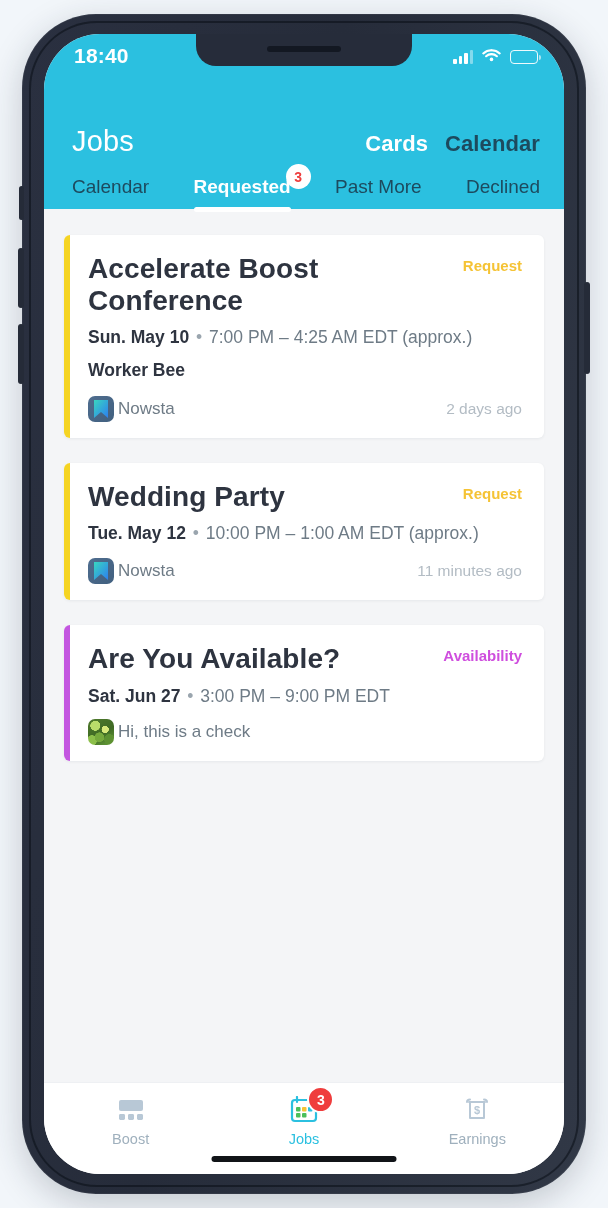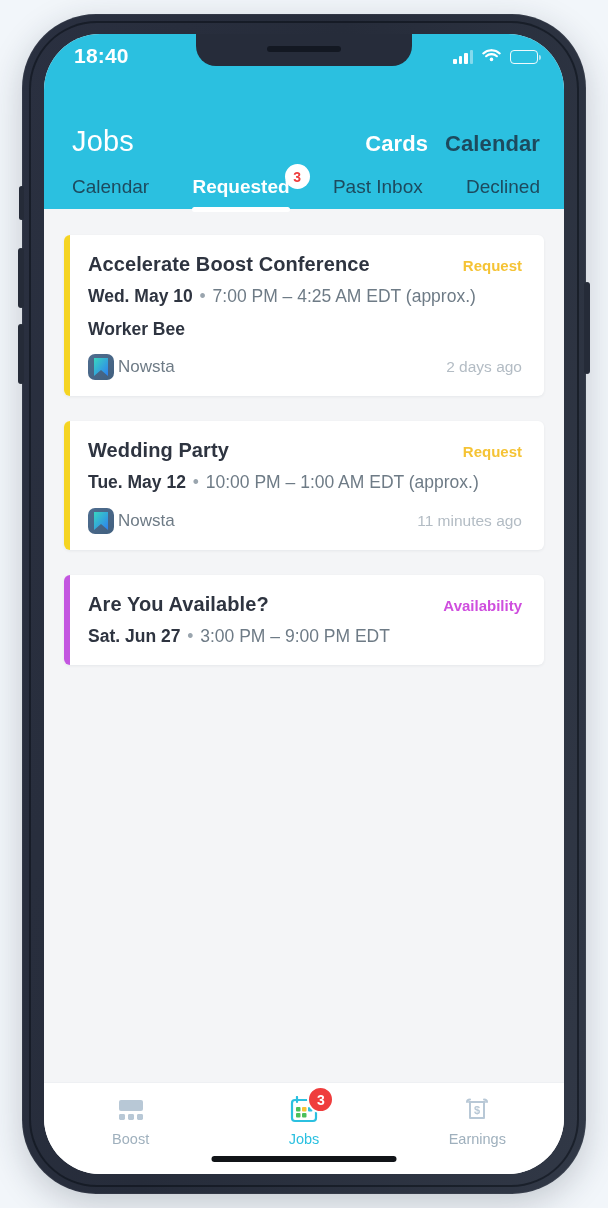--- a/index.html
+++ b/index.html
@@ -211,21 +211,21 @@
     left: 0; top: 0; bottom: 0;
     width: 6px;
   }
   .card-head {
     display: flex;
     align-items: flex-start;
     justify-content: space-between;
     gap: 12px;
   }
   .card-title {
-    font-size: 20px;
+    font-size: 28px;
     font-weight: bold;
     color: #2e3440;
     letter-spacing: 0.1px;
     line-height: 1.15;
   }
   .card-tag {
     font-size: 15px;
     font-weight: bold;
     white-space: nowrap;
     padding-top: 4px;
@@ -368,38 +368,38 @@
       <div id="tab-bar">
         <div class="tab">
           <span>Calendar</span>
         </div>
         <div class="tab active">
           <span>Requested</span>
           <span class="tab-badge">3</span>
           <span class="underline"></span>
         </div>
         <div class="tab">
-          <span>Past Inbox</span>
+          <span>Past More</span>
         </div>
         <div class="tab">
           <span>Declined</span>
         </div>
       </div>
     </div>
 
     <div id="content">
 
       <div class="job-card">
         <span class="card-accent" style="background:#f5d423"></span>
         <div class="card-head">
           <div class="card-title">Accelerate Boost Conference</div>
           <div class="card-tag" style="color:#f5c335">Request</div>
         </div>
         <div class="card-line">
-          <b>Wed. May 10</b><span class="dot"> • </span><span>7:00 PM – 4:25 AM EDT (approx.)</span>
+          <b>Sun. May 10</b><span class="dot"> • </span><span>7:00 PM – 4:25 AM EDT (approx.)</span>
         </div>
         <div class="card-line">
           <b>Worker Bee</b>
         </div>
         <div class="card-foot">
           <div class="foot-left">
             <span class="avatar avatar-nowsta">
               <svg width="20" height="20" viewBox="0 0 20 20">
                 <defs>
                     <linearGradient id="ng1" x1="0" y1="0" x2="1" y2="1">
@@ -446,20 +446,27 @@
 
       <div class="job-card">
         <span class="card-accent" style="background:#c356e0"></span>
         <div class="card-head">
           <div class="card-title">Are You Available?</div>
           <div class="card-tag" style="color:#cf4ede">Availability</div>
         </div>
         <div class="card-line">
           <b>Sat. Jun 27</b><span class="dot"> • </span><span>3:00 PM – 9:00 PM EDT</span>
         </div>
+        <div class="card-foot" style="margin-top:11px">
+          <div class="foot-left">
+            <span class="avatar avatar-photo"></span>
+            <span class="foot-name">Hi, this is a check</span>
+          </div>
+          <div class="foot-time"></div>
+        </div>
       </div>
 
     </div>
 
     <div id="bottom-nav">
 
       <div class="nav-item">
         <span class="nav-icon">
           <svg width="30" height="24" viewBox="0 0 30 24">
             <rect x="3" y="2" width="24" height="11" rx="2" fill="#b8c8d6"></rect>

